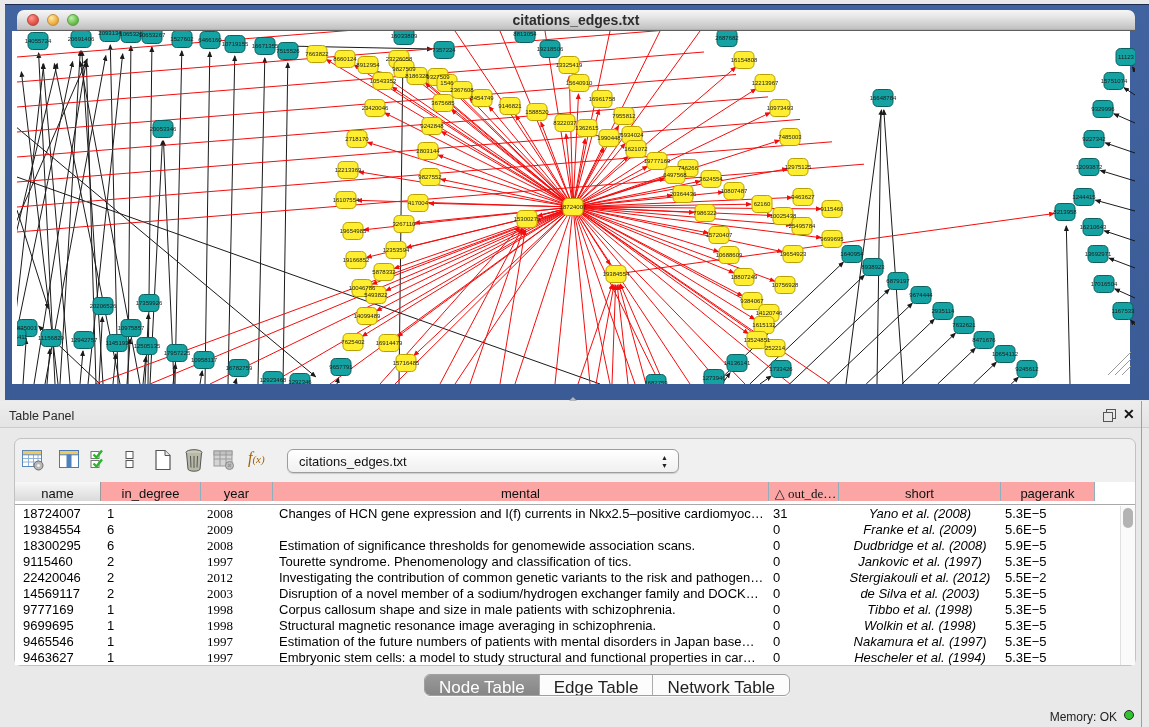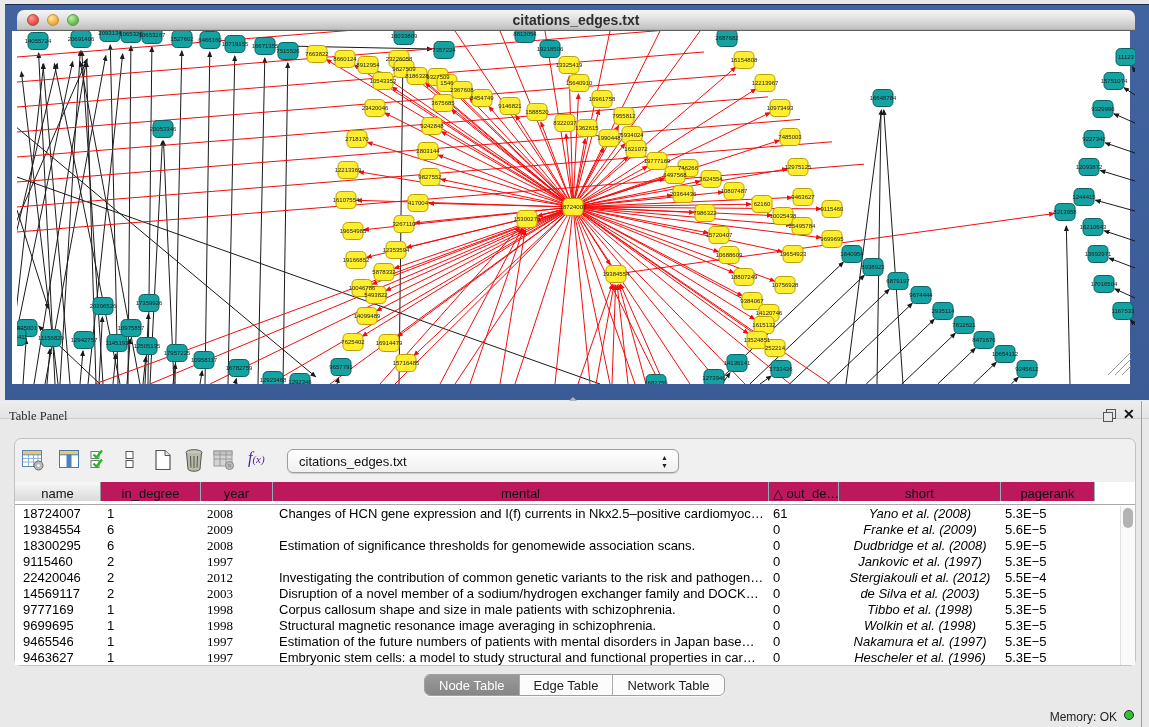--- a/index.html
+++ b/index.html
@@ -20,23 +20,23 @@
   border:1px solid #b64940; }
 #ly { left:30px; background:radial-gradient(circle at 35% 30%,#ffe9a8,#f0b03f 60%,#c98c2b);
   border:1px solid #c29040; }
 #lg { left:50px; background:radial-gradient(circle at 35% 30%,#c0f0a8,#6cc04e 60%,#4d9a38);
   border:1px solid #5d9e4a; }
 #canvas { position:absolute; left:12px; top:31px; width:1118px; height:353px;
   background:#fff; }
 #leftstrip { position:absolute; left:0; top:0; width:5px; height:401px; background:#e9e9e9; }
 
 
-#tp-head { position:absolute; left:0; top:401px; width:1149px; height:18px;
+#tp-head { position:absolute; left:0; top:401px; width:1149px; height:27px;
   background:linear-gradient(180deg,#ededed 0,#e4e4e4 100%);
-  border-bottom:1px solid #cccccc;font-family:Liberation Serif, serif; }
+  border-bottom:1px solid #cccccc; }
 #tp-head .t { position:absolute; left:9px; top:8px; font-size:12.5px; color:#2a2a2a; }
 #tp-float { position:absolute; left:1103px; top:8px; width:13px; height:13px; }
 #tp-x { position:absolute; left:1123px; top:5px; font-size:14px; font-weight:bold; color:#111; }
 #tp-body { position:absolute; left:0; top:431px; width:1149px; height:296px; background:#e9e9e9; }
 #container { position:absolute; left:14px; top:438px; width:1122px; height:228px;
   background:#f0f0f0; border:1px solid #c2c2c2; border-radius:7px; }
 
 
 #toolbar { position:absolute; left:0; top:445px; width:1149px; height:32px; }
 .icon { position:absolute; top:3px; }
@@ -48,41 +48,41 @@
 #combo .arr { position:absolute; right:10px; top:4px; font-size:7px; line-height:8px;
   color:#222; text-align:center; }
 
 
 #table { position:absolute; left:15px; top:482px; width:1120px; height:183px;
   background:#fff; overflow:hidden; }
 #thead { position:absolute; left:0; top:0; width:1120px; height:23px;
   background:#fff; border-bottom:1px solid #a9a9a9; }
 #thead span { position:absolute; top:0; padding-top:4px; font-size:13px; color:#111; text-align:center;
   border-right:1px solid #93aebb; height:19px; white-space:nowrap; overflow:hidden;
-  background:#be185d; }
+  background:#fca5a5; }
 #tbody { position:absolute; left:0; top:24px; width:1104px; height:159px; overflow:hidden; }
 .tr { position:relative; height:16px; line-height:16px; font-size:13px; color:#000; white-space:nowrap; }
 .tr span { position:absolute; top:0; height:16px; overflow:hidden; }
 .c0 { left:8px;   width:86px; }
 .c1 { left:92px;  width:96px; }
 .c2 { left:192px; width:72px;font-family:Liberation Serif, serif; }
 .c3 { left:264px; width:490px; }
 .c4 { left:758px; width:66px; }
 .c5 { left:824px; width:162px; text-align:center;font-style:italic; }
 .c6 { left:990px; width:90px; }
 #vsb { position:absolute; right:0px; top:24px; width:15px; height:159px;
   background:#fafafa; border-left:1px solid #e0e0e0; }
 #vsb .thumb { position:absolute; left:2px; top:2px; width:10px; height:20px;
   background:#b3b3b3; border-radius:5px; }
 
 
 #tabs { position:absolute; left:424px; top:674px; height:22px;
   border:1px solid #9f9f9f; border-radius:6px; background:#fcfcfc; display:flex;
   overflow:hidden; box-shadow:0 1px 0 rgba(255,255,255,.7); }
-#tabs .tab { font-size:13px; color:#222; padding:3px 14px 0 14px; height:22px; }
+#tabs .tab { font-size:17px; color:#222; padding:3px 14px 0 14px; height:22px; }
 #tabs .sel { background:linear-gradient(180deg,#9a9a9a 0,#848484 100%); color:#fff; }
 #tabs .tab + .tab { border-left:1px solid #ababab; }
 
 
 #mem { position:absolute; right:32px; top:710px; font-size:12px; color:#222; }
 #memdot { position:absolute; right:15px; top:710px; width:10px; height:10px; border-radius:50%;
   background:#2fc42f; border:1px solid #2a2a2a; }
 #rline { position:absolute; left:1141px; top:401px; width:1px; height:326px; background:#9f9f9f; }
 #nub { position:absolute; left:569px; top:397px; width:0; height:0;
   border-left:4px solid transparent; border-right:4px solid transparent;
@@ -624,44 +624,44 @@
     <svg class="icon" style="left:212px" width="24" height="24" viewBox="0 0 24 24">
       <rect x="2" y="3" width="18" height="15" fill="#d4d4d4" stroke="#9a9a9a"></rect>
       <rect x="2" y="3" width="18" height="4" fill="#c2c2c2" stroke="#9a9a9a"></rect>
       <line x1="8" y1="3" x2="8" y2="18" stroke="#9a9a9a"></line>
         <line x1="14" y1="3" x2="14" y2="18" stroke="#9a9a9a"></line>
       <line x1="2" y1="11" x2="20" y2="11" stroke="#9a9a9a"></line>
       <circle cx="17.5" cy="17.5" r="4" fill="#bdbdbd" stroke="#8a8a8a"></circle>
       <path d="M16 16 L19 19 M19 16 L16 19" stroke="#9a9a9a" stroke-width="1.2"></path>
     </svg>
     <div class="icon" style="left:248px; top:4px; font-family:'Liberation Serif',serif;
-      font-style:italic; font-size:16px; color:#4c1d95;">f<span style="font-size:11px">(x)</span></div>
+      font-style:italic; font-size:16px; color:#a16207;">f<span style="font-size:11px">(x)</span></div>
   </div>
   <div id="combo">
     <span class="txt">citations_edges.txt</span>
     <div class="arr">▲<br>▼</div>
   </div>
 
   <div id="table">
     <div id="thead">
       <span style="left:0;width:86px;background:linear-gradient(180deg,#f7f7f7,#dadada);border-right:1px solid #9a9a9a;">name</span>
       <span style="left:86px;width:100px;">in_degree</span>
       <span style="left:186px;width:72px;">year</span>
       <span style="left:258px;width:496px;">mental</span>
-      <span style="left:754px;width:70px;text-align:center;padding-left:4px;">△ out_de…</span>
+      <span style="left:754px;width:70px;text-align:center;padding-left:4px;font-family:Liberation Serif, serif;">△ out_de…</span>
       <span style="left:824px;width:162px;">short</span>
       <span style="left:986px;width:94px;">pagerank</span>
     </div>
     <div id="tbody">
 <div class="tr">
           <span class="c0">18724007</span>
           <span class="c1">1</span>
           <span class="c2">2008</span>
           <span class="c3">Changes of HCN gene expression and I(f) currents in Nkx2.5–positive cardiomyoc…</span>
-          <span class="c4">61</span>
+          <span class="c4">31</span>
           <span class="c5">Yano et al. (2008)</span>
           <span class="c6">5.3E−5</span>
         </div>
 <div class="tr">
           <span class="c0">19384554</span>
           <span class="c1">6</span>
           <span class="c2">2009</span>
           <span class="c4">0</span>
           <span class="c5">Franke et al. (2009)</span>
           <span class="c6">5.6E−5</span>
@@ -672,32 +672,33 @@
           <span class="c2">2008</span>
           <span class="c3">Estimation of significance thresholds for genomewide association scans.</span>
           <span class="c4">0</span>
           <span class="c5">Dudbridge et al. (2008)</span>
           <span class="c6">5.9E−5</span>
         </div>
 <div class="tr">
           <span class="c0">9115460</span>
           <span class="c1">2</span>
           <span class="c2">1997</span>
+          <span class="c3">Tourette syndrome. Phenomenology and classification of tics.</span>
           <span class="c4">0</span>
           <span class="c5">Jankovic et al. (1997)</span>
           <span class="c6">5.3E−5</span>
         </div>
 <div class="tr">
           <span class="c0">22420046</span>
           <span class="c1">2</span>
           <span class="c2">2012</span>
           <span class="c3">Investigating the contribution of common genetic variants to the risk and pathogen…</span>
           <span class="c4">0</span>
           <span class="c5">Stergiakouli et al. (2012)</span>
-          <span class="c6">5.5E−4</span>
+          <span class="c6">5.5E−2</span>
         </div>
 <div class="tr">
           <span class="c0">14569117</span>
           <span class="c1">2</span>
           <span class="c2">2003</span>
           <span class="c3">Disruption of a novel member of a sodium/hydrogen exchanger family and DOCK…</span>
           <span class="c4">0</span>
           <span class="c5">de Silva et al. (2003)</span>
           <span class="c6">5.3E−5</span>
         </div>
@@ -727,21 +728,21 @@
           <span class="c4">0</span>
           <span class="c5">Nakamura et al. (1997)</span>
           <span class="c6">5.3E−5</span>
         </div>
 <div class="tr">
           <span class="c0">9463627</span>
           <span class="c1">1</span>
           <span class="c2">1997</span>
           <span class="c3">Embryonic stem cells: a model to study structural and functional properties in car…</span>
           <span class="c4">0</span>
-          <span class="c5">Hescheler et al. (1996)</span>
+          <span class="c5">Hescheler et al. (1994)</span>
           <span class="c6">5.3E−5</span>
         </div>
     </div>
     <div id="vsb">
         <div class="thumb"></div>
       </div>
   </div>
 
   <div id="tabs">
     <div class="tab sel">Node Table</div>

